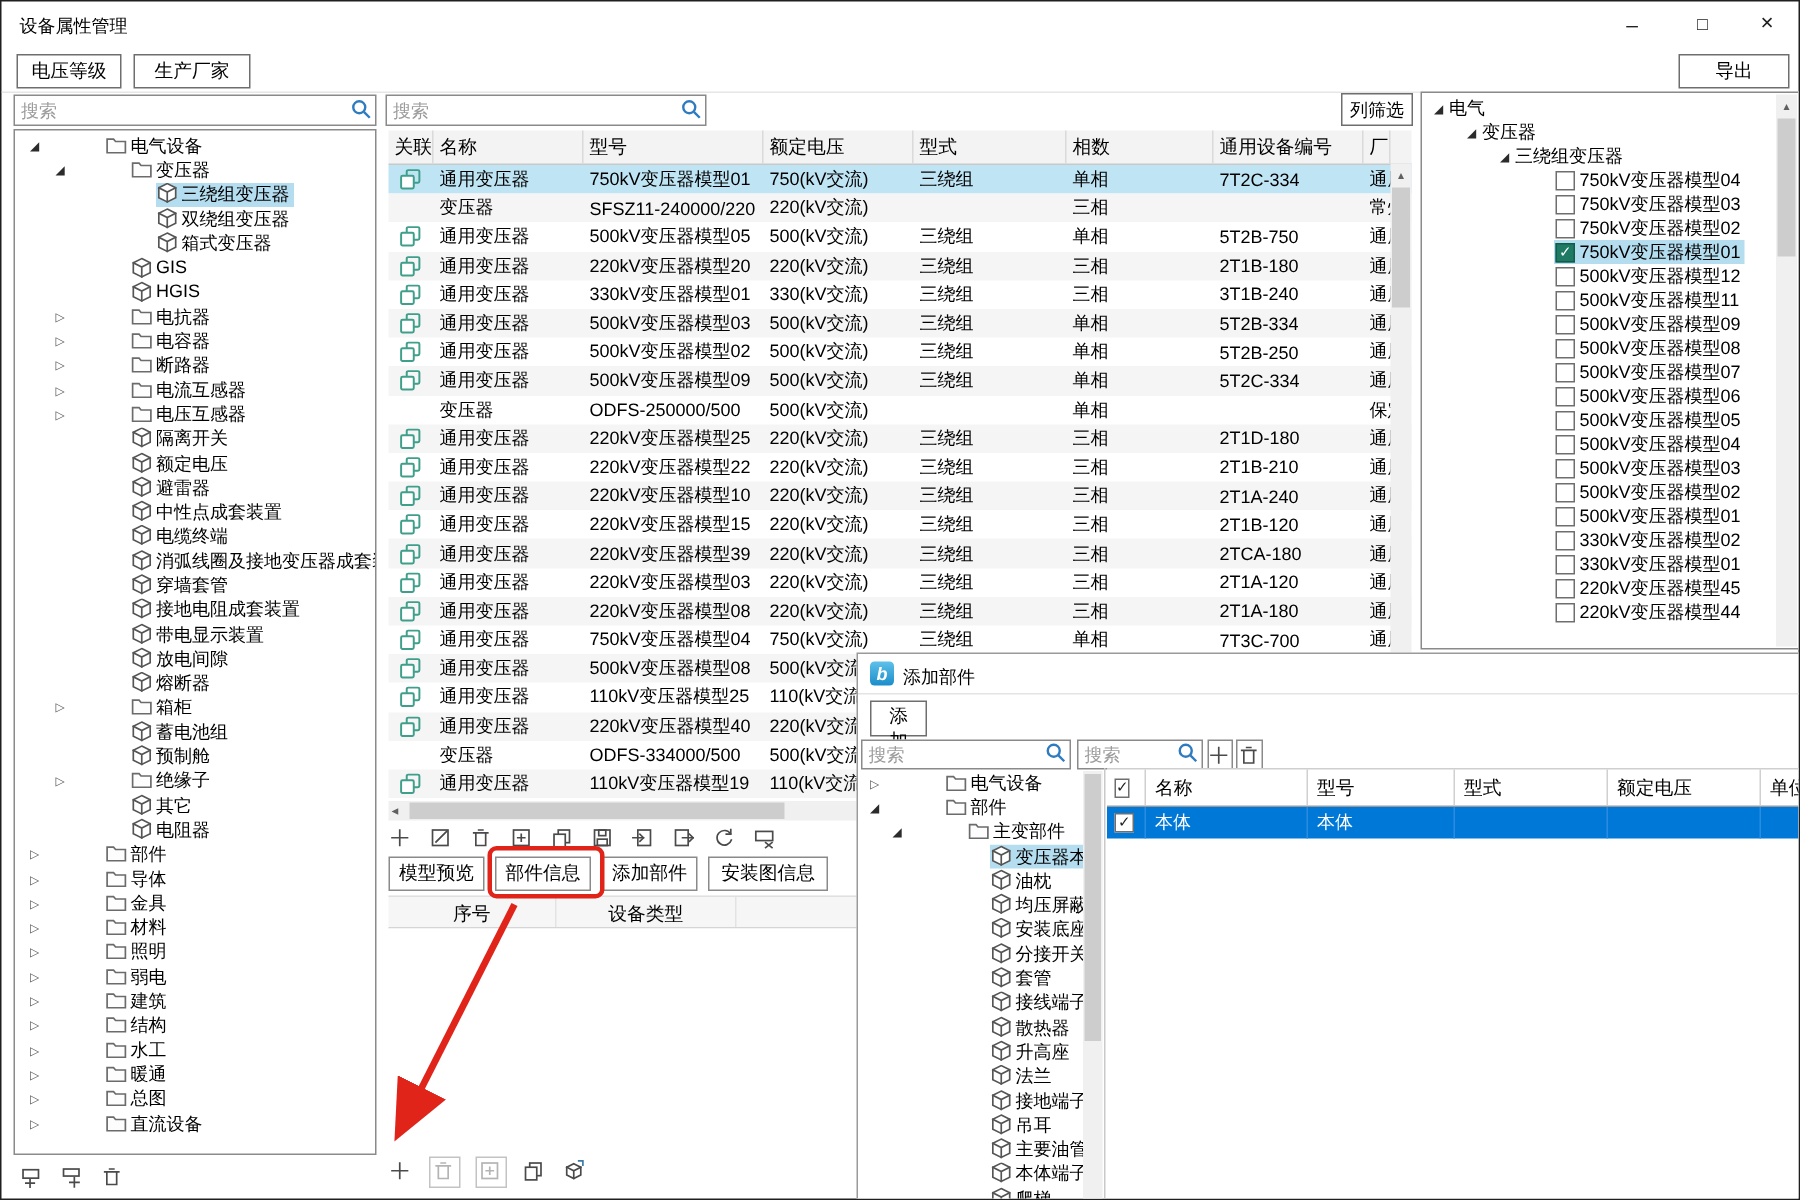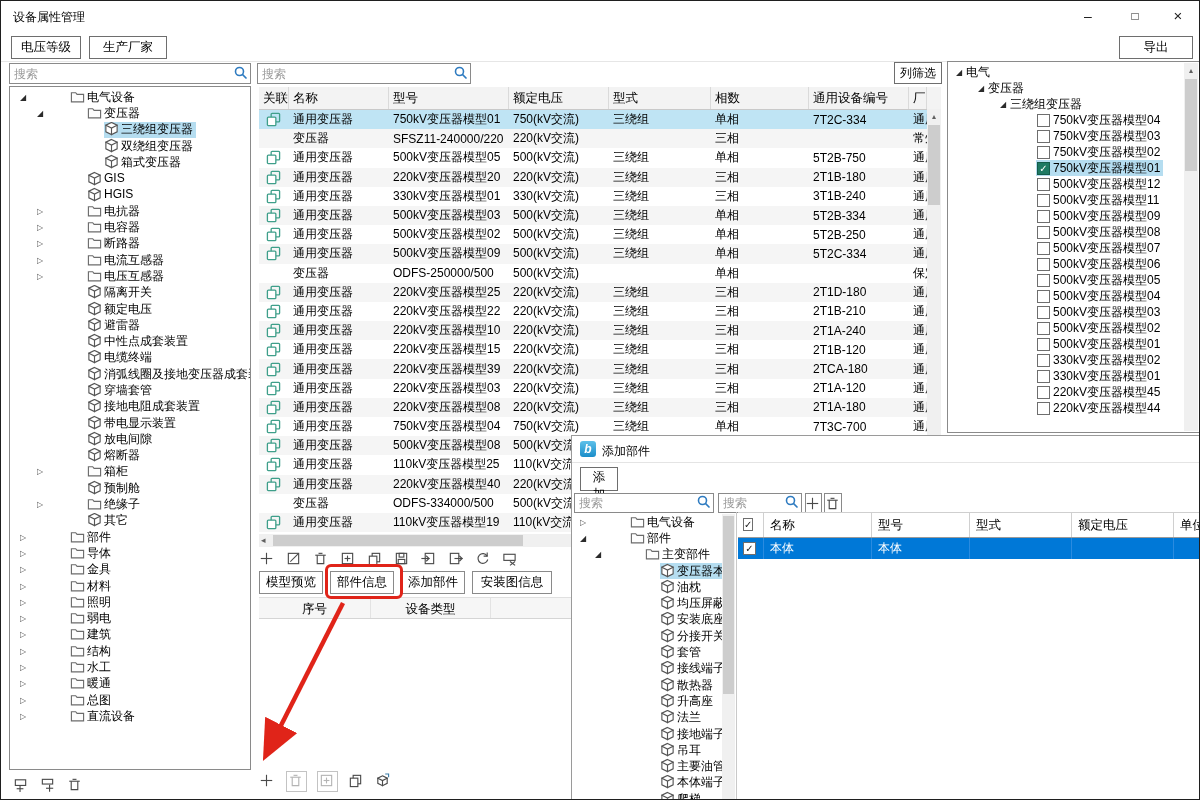--- a/index.html
+++ b/index.html
@@ -428,20 +428,35 @@
         <span class="arr "></span>
         <span class="tli">
           <svg class="icn" viewBox="0 0 16 16">
             <g fill="none" stroke="#4a4a4a" stroke-width="1.2" stroke-linecap="square">
               <g fill="#fff" stroke="#555">
                 <path d="M8 1.5 L14 4.5 L14 11.5 L8 14.5 L2 11.5 L2 4.5 Z"></path>
                 <path fill="none" d="M2 4.5 L8 7.5 L14 4.5 M8 7.5 L8 14.5"></path>
               </g>
             </g>
           </svg>
+          <span>蓄电池组</span>
+        </span>
+      </div>
+      <div class="trow" style="height:16.3px">
+        <span class="tind" style="width:23px"></span>
+        <span class="arr "></span>
+        <span class="tli">
+          <svg class="icn" viewBox="0 0 16 16">
+            <g fill="none" stroke="#4a4a4a" stroke-width="1.2" stroke-linecap="square">
+              <g fill="#fff" stroke="#555">
+                <path d="M8 1.5 L14 4.5 L14 11.5 L8 14.5 L2 11.5 L2 4.5 Z"></path>
+                <path fill="none" d="M2 4.5 L8 7.5 L14 4.5 M8 7.5 L8 14.5"></path>
+              </g>
+            </g>
+          </svg>
           <span>预制舱</span>
         </span>
       </div>
       <div class="trow" style="height:16.3px">
         <span class="tind" style="width:23px"></span>
         <span class="arr ">▷</span>
         <span class="tli">
           <svg class="icn" viewBox="0 0 16 16">
             <g fill="none" stroke="#4a4a4a" stroke-width="1.2" stroke-linecap="square">
               <path d="M1.5 4 h4.6 l1.4 1.7 h7 v8 h-13 z" fill="#fdfdfd" stroke="#6b6b6b"></path>
@@ -456,20 +471,35 @@
         <span class="tli">
           <svg class="icn" viewBox="0 0 16 16">
             <g fill="none" stroke="#4a4a4a" stroke-width="1.2" stroke-linecap="square">
               <g fill="#fff" stroke="#555">
                 <path d="M8 1.5 L14 4.5 L14 11.5 L8 14.5 L2 11.5 L2 4.5 Z"></path>
                 <path fill="none" d="M2 4.5 L8 7.5 L14 4.5 M8 7.5 L8 14.5"></path>
               </g>
             </g>
           </svg>
           <span>其它</span>
+        </span>
+      </div>
+      <div class="trow" style="height:16.3px">
+        <span class="tind" style="width:23px"></span>
+        <span class="arr "></span>
+        <span class="tli">
+          <svg class="icn" viewBox="0 0 16 16">
+            <g fill="none" stroke="#4a4a4a" stroke-width="1.2" stroke-linecap="square">
+              <g fill="#fff" stroke="#555">
+                <path d="M8 1.5 L14 4.5 L14 11.5 L8 14.5 L2 11.5 L2 4.5 Z"></path>
+                <path fill="none" d="M2 4.5 L8 7.5 L14 4.5 M8 7.5 L8 14.5"></path>
+              </g>
+            </g>
+          </svg>
+          <span>电阻器</span>
         </span>
       </div>
       <div class="trow" style="height:16.3px">
         <span class="tind" style="width:6px"></span>
         <span class="arr ">▷</span>
         <span class="tli">
           <svg class="icn" viewBox="0 0 16 16">
             <g fill="none" stroke="#4a4a4a" stroke-width="1.2" stroke-linecap="square">
               <path d="M1.5 4 h4.6 l1.4 1.7 h7 v8 h-13 z" fill="#fdfdfd" stroke="#6b6b6b"></path>
             </g>

